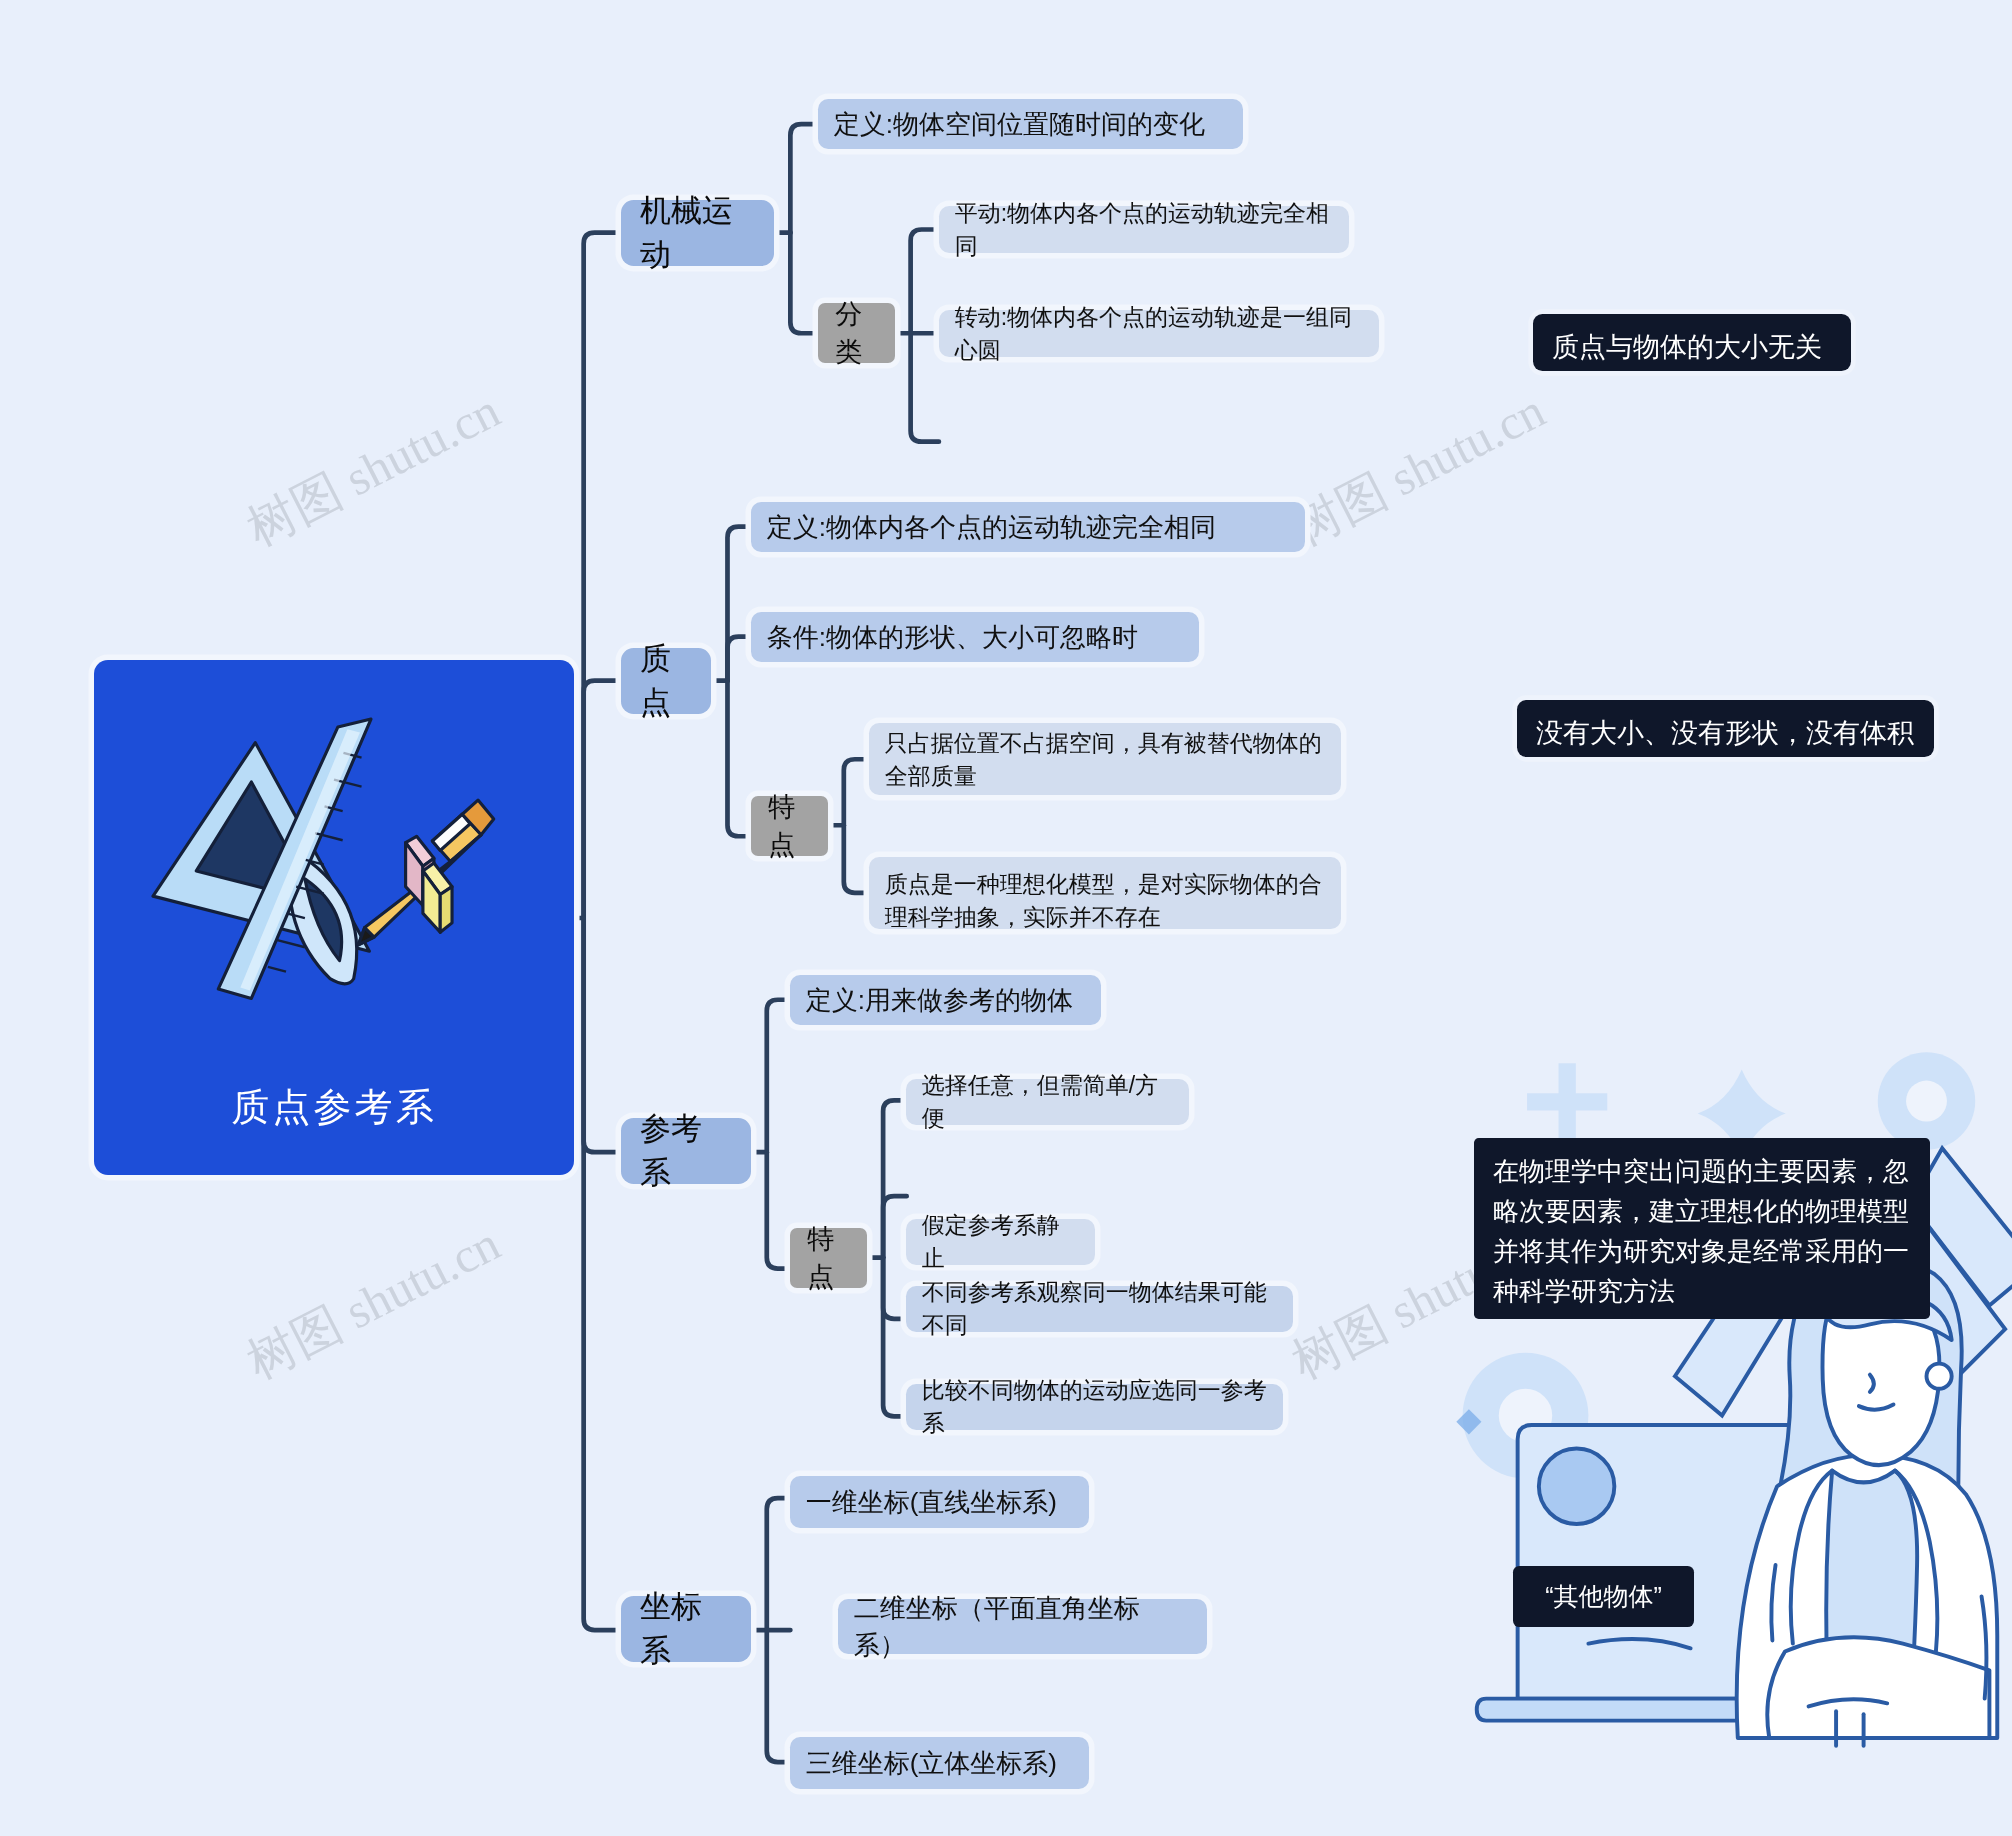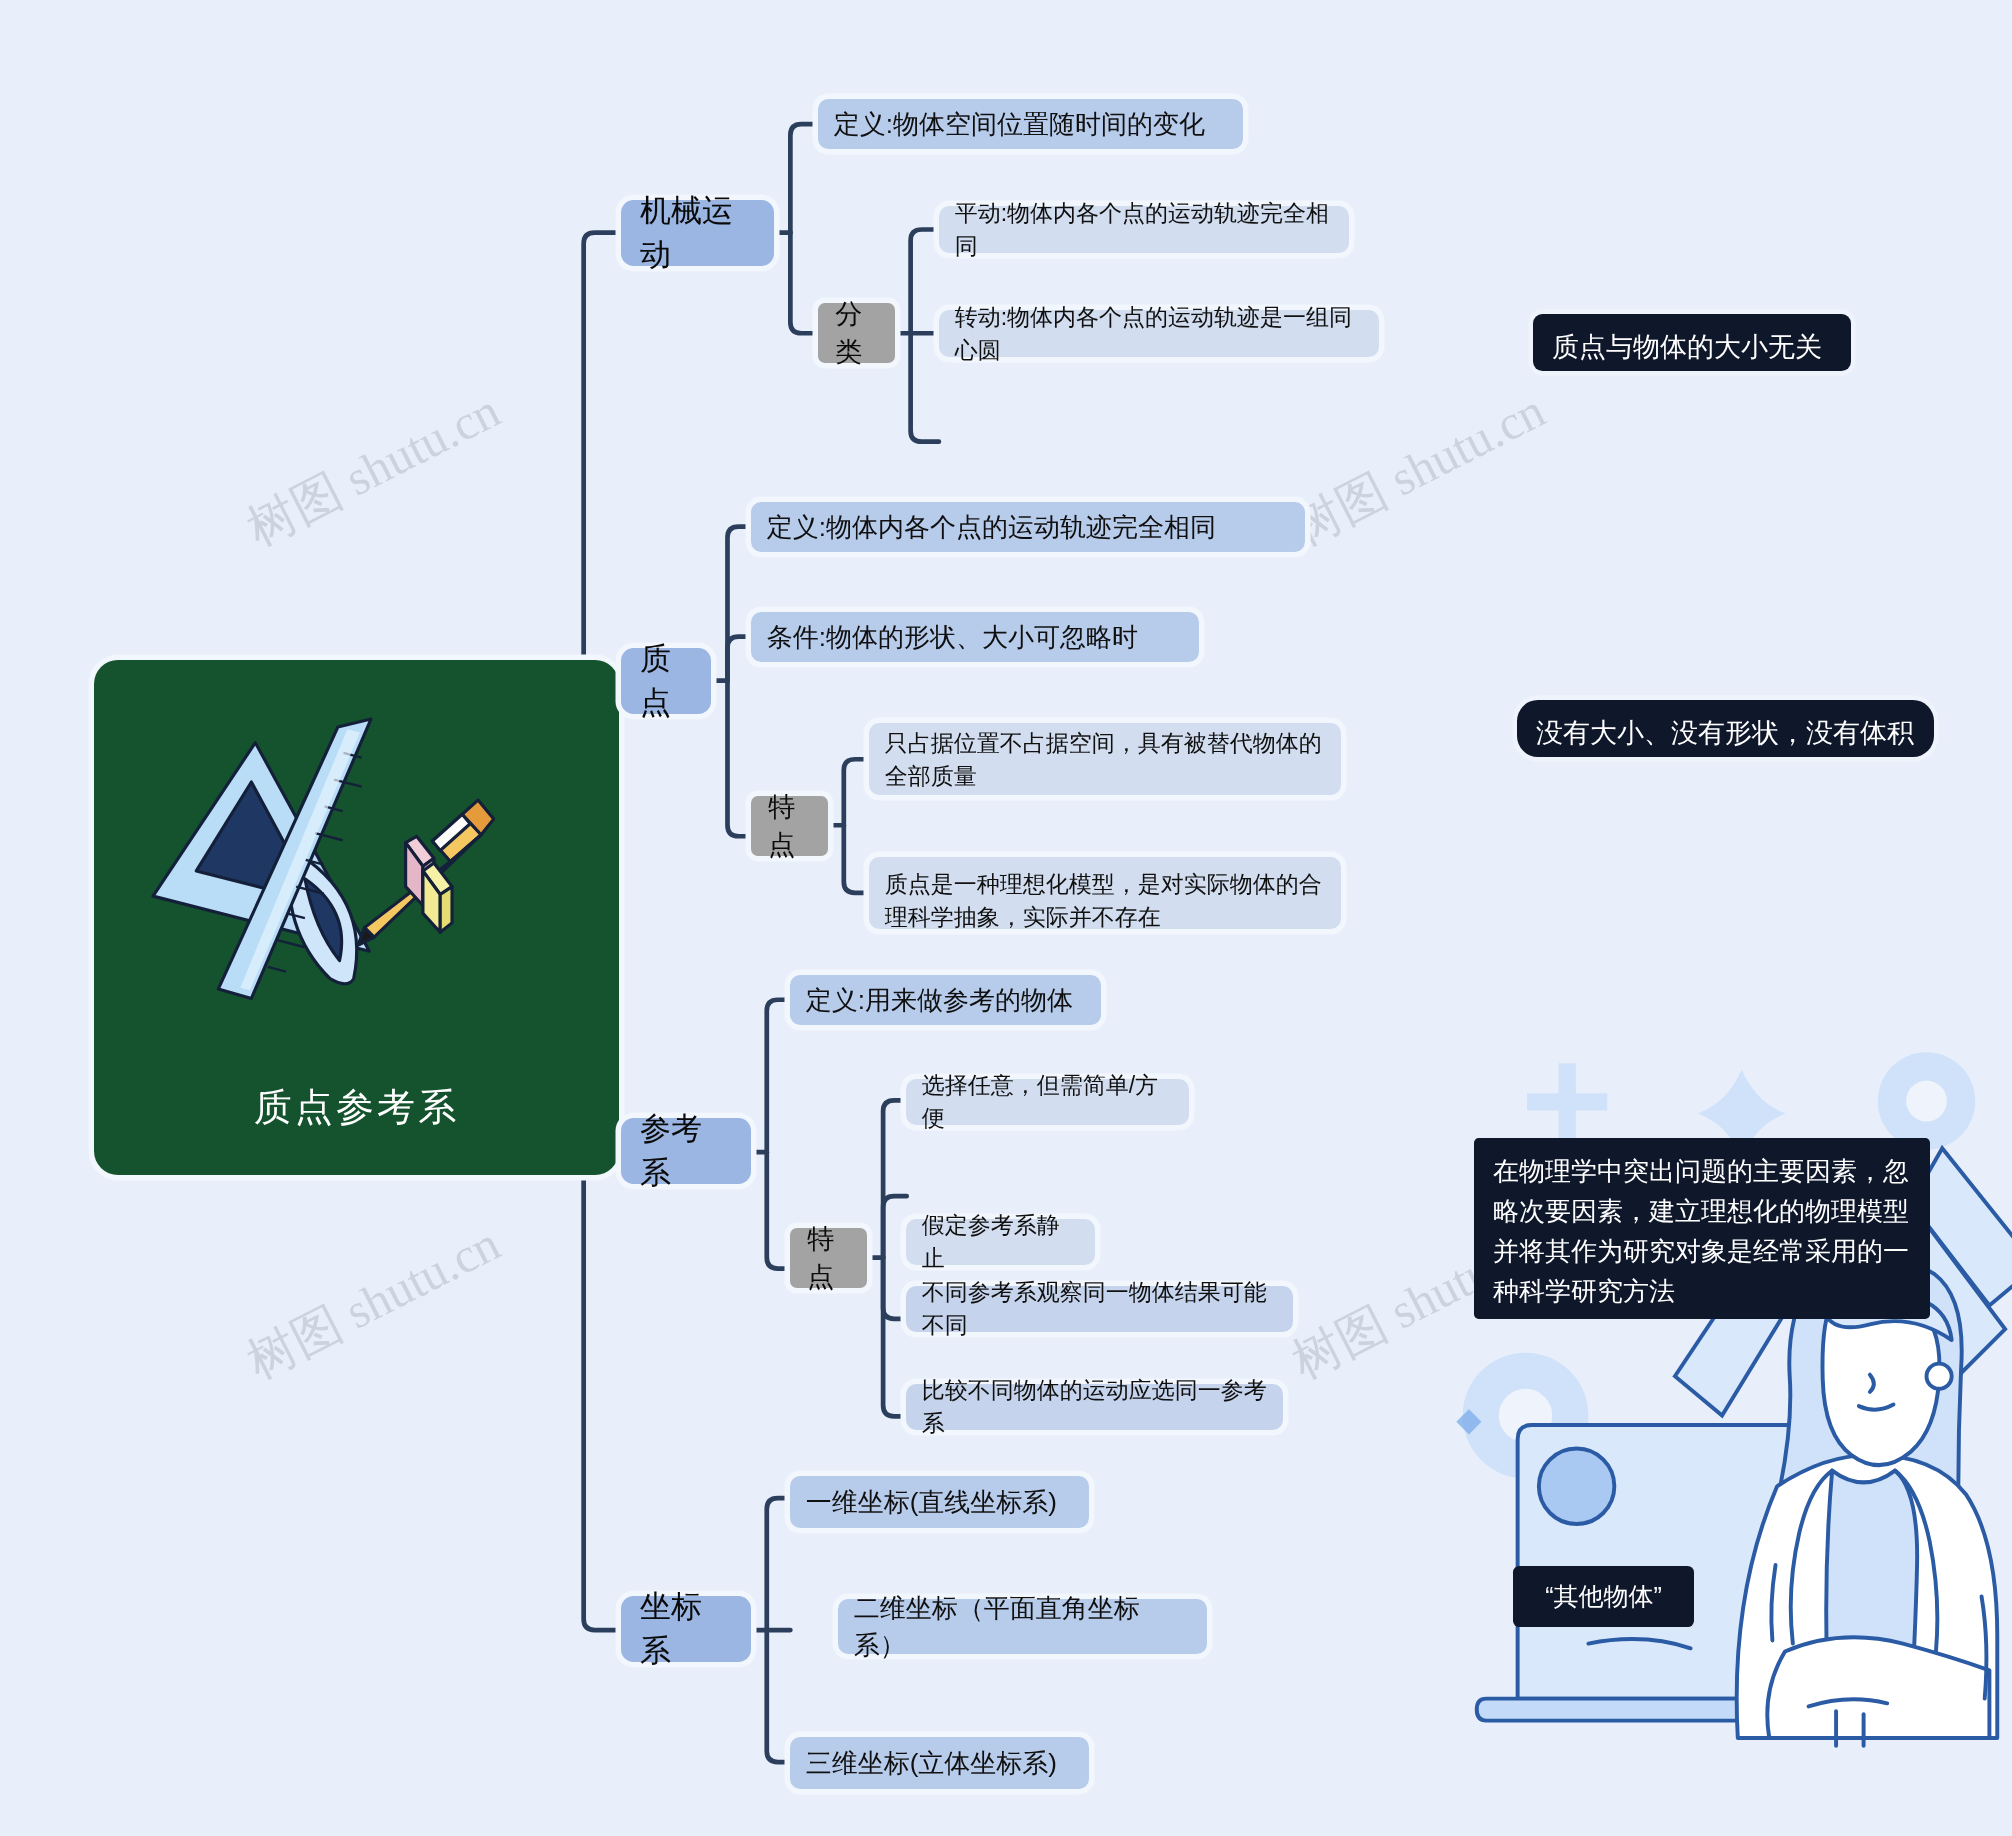--- a/index.html
+++ b/index.html
@@ -69,26 +69,25 @@
   }
   .n-leaf-mid{
     background:#c5d4ec;
   }
 
   
   #root-node{
     position:absolute;
     left:94px;top:660px;
     width:480px;height:515px;
-    background:#14532d;
-    border-radius:24px;
+    background:#1d4ed8;
+    border-radius:14px;
     z-index:3;
     box-shadow:0 0 0 5.5px #f2f6fd;
     overflow:hidden;
-    padding-left:45px;
   }
   #root-title{
     position:absolute;
     left:0;right:0;bottom:42px;
     text-align:center;
     color:#ffffff;
     font-size:38px;
     letter-spacing:3.1px;
   }
   #root-art{position:absolute;left:0;top:0;width:480px;height:425px;}
@@ -353,21 +352,21 @@
         <path d="M428 660 q-8 50 -4 96" fill="none"></path>
         <path d="M690 700 q10 60 4 130" fill="none"></path>
       </g>
     </g>
   </svg>
 
   <div class="callout" id="callout-1" style="left:1533px;top:314px;width:318px;height:57px;">
     <span>质点与物体的大小无关</span>
   </div>
 
-  <div class="callout" id="callout-2" style="left:1517px;top:700px;width:417px;height:57px;border-radius:21px;">
+  <div class="callout" id="callout-2" style="left:1517px;top:700px;width:417px;height:57px;">
     <span>没有大小、没有形状，没有体积</span>
   </div>
 
   <div class="callout" id="callout-3" style="left:1474px;top:1138px;width:456px;height:181px;align-items:flex-start;">
     <span>在物理学中突出问题的主要因素，忽略次要因素，建立理想化的物理模型并将其作为研究对象是经常采用的一种科学研究方法</span>
   </div>
 
   <div class="callout" id="callout-4" style="left:1513px;top:1566px;width:181px;height:61px;justify-content:center;display:flex;align-items:center;">
     <span>“其他物体”</span>
   </div>

